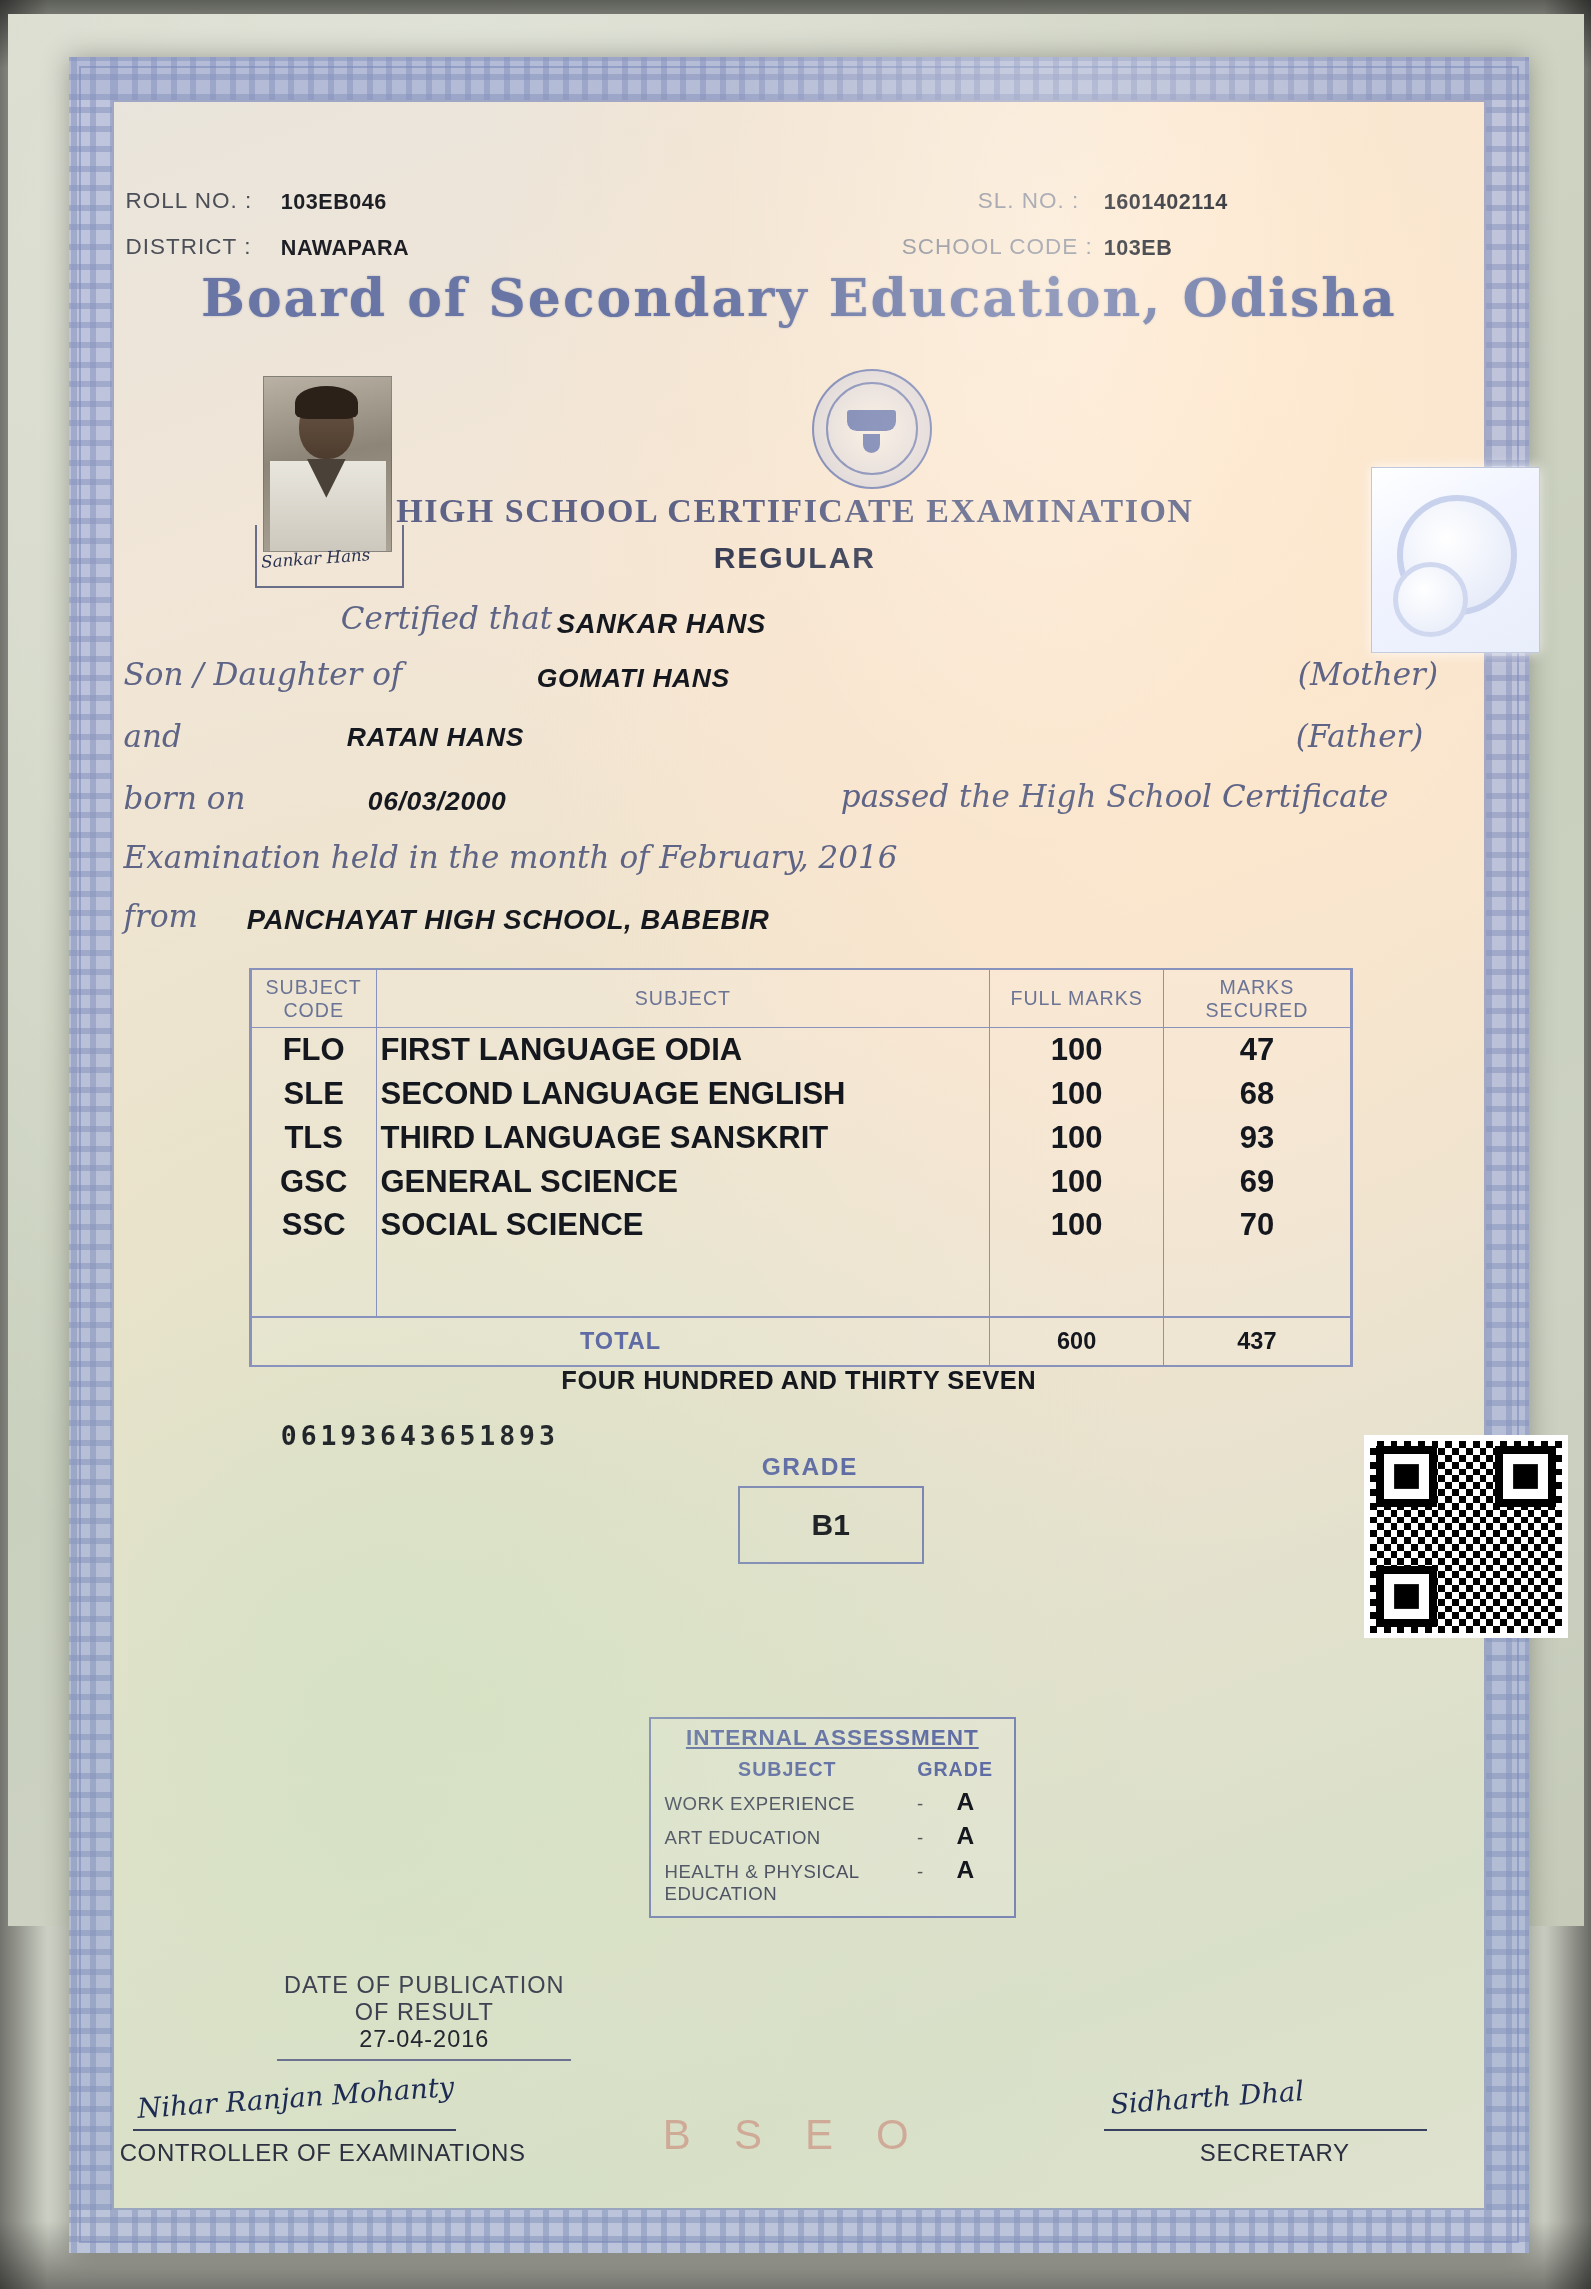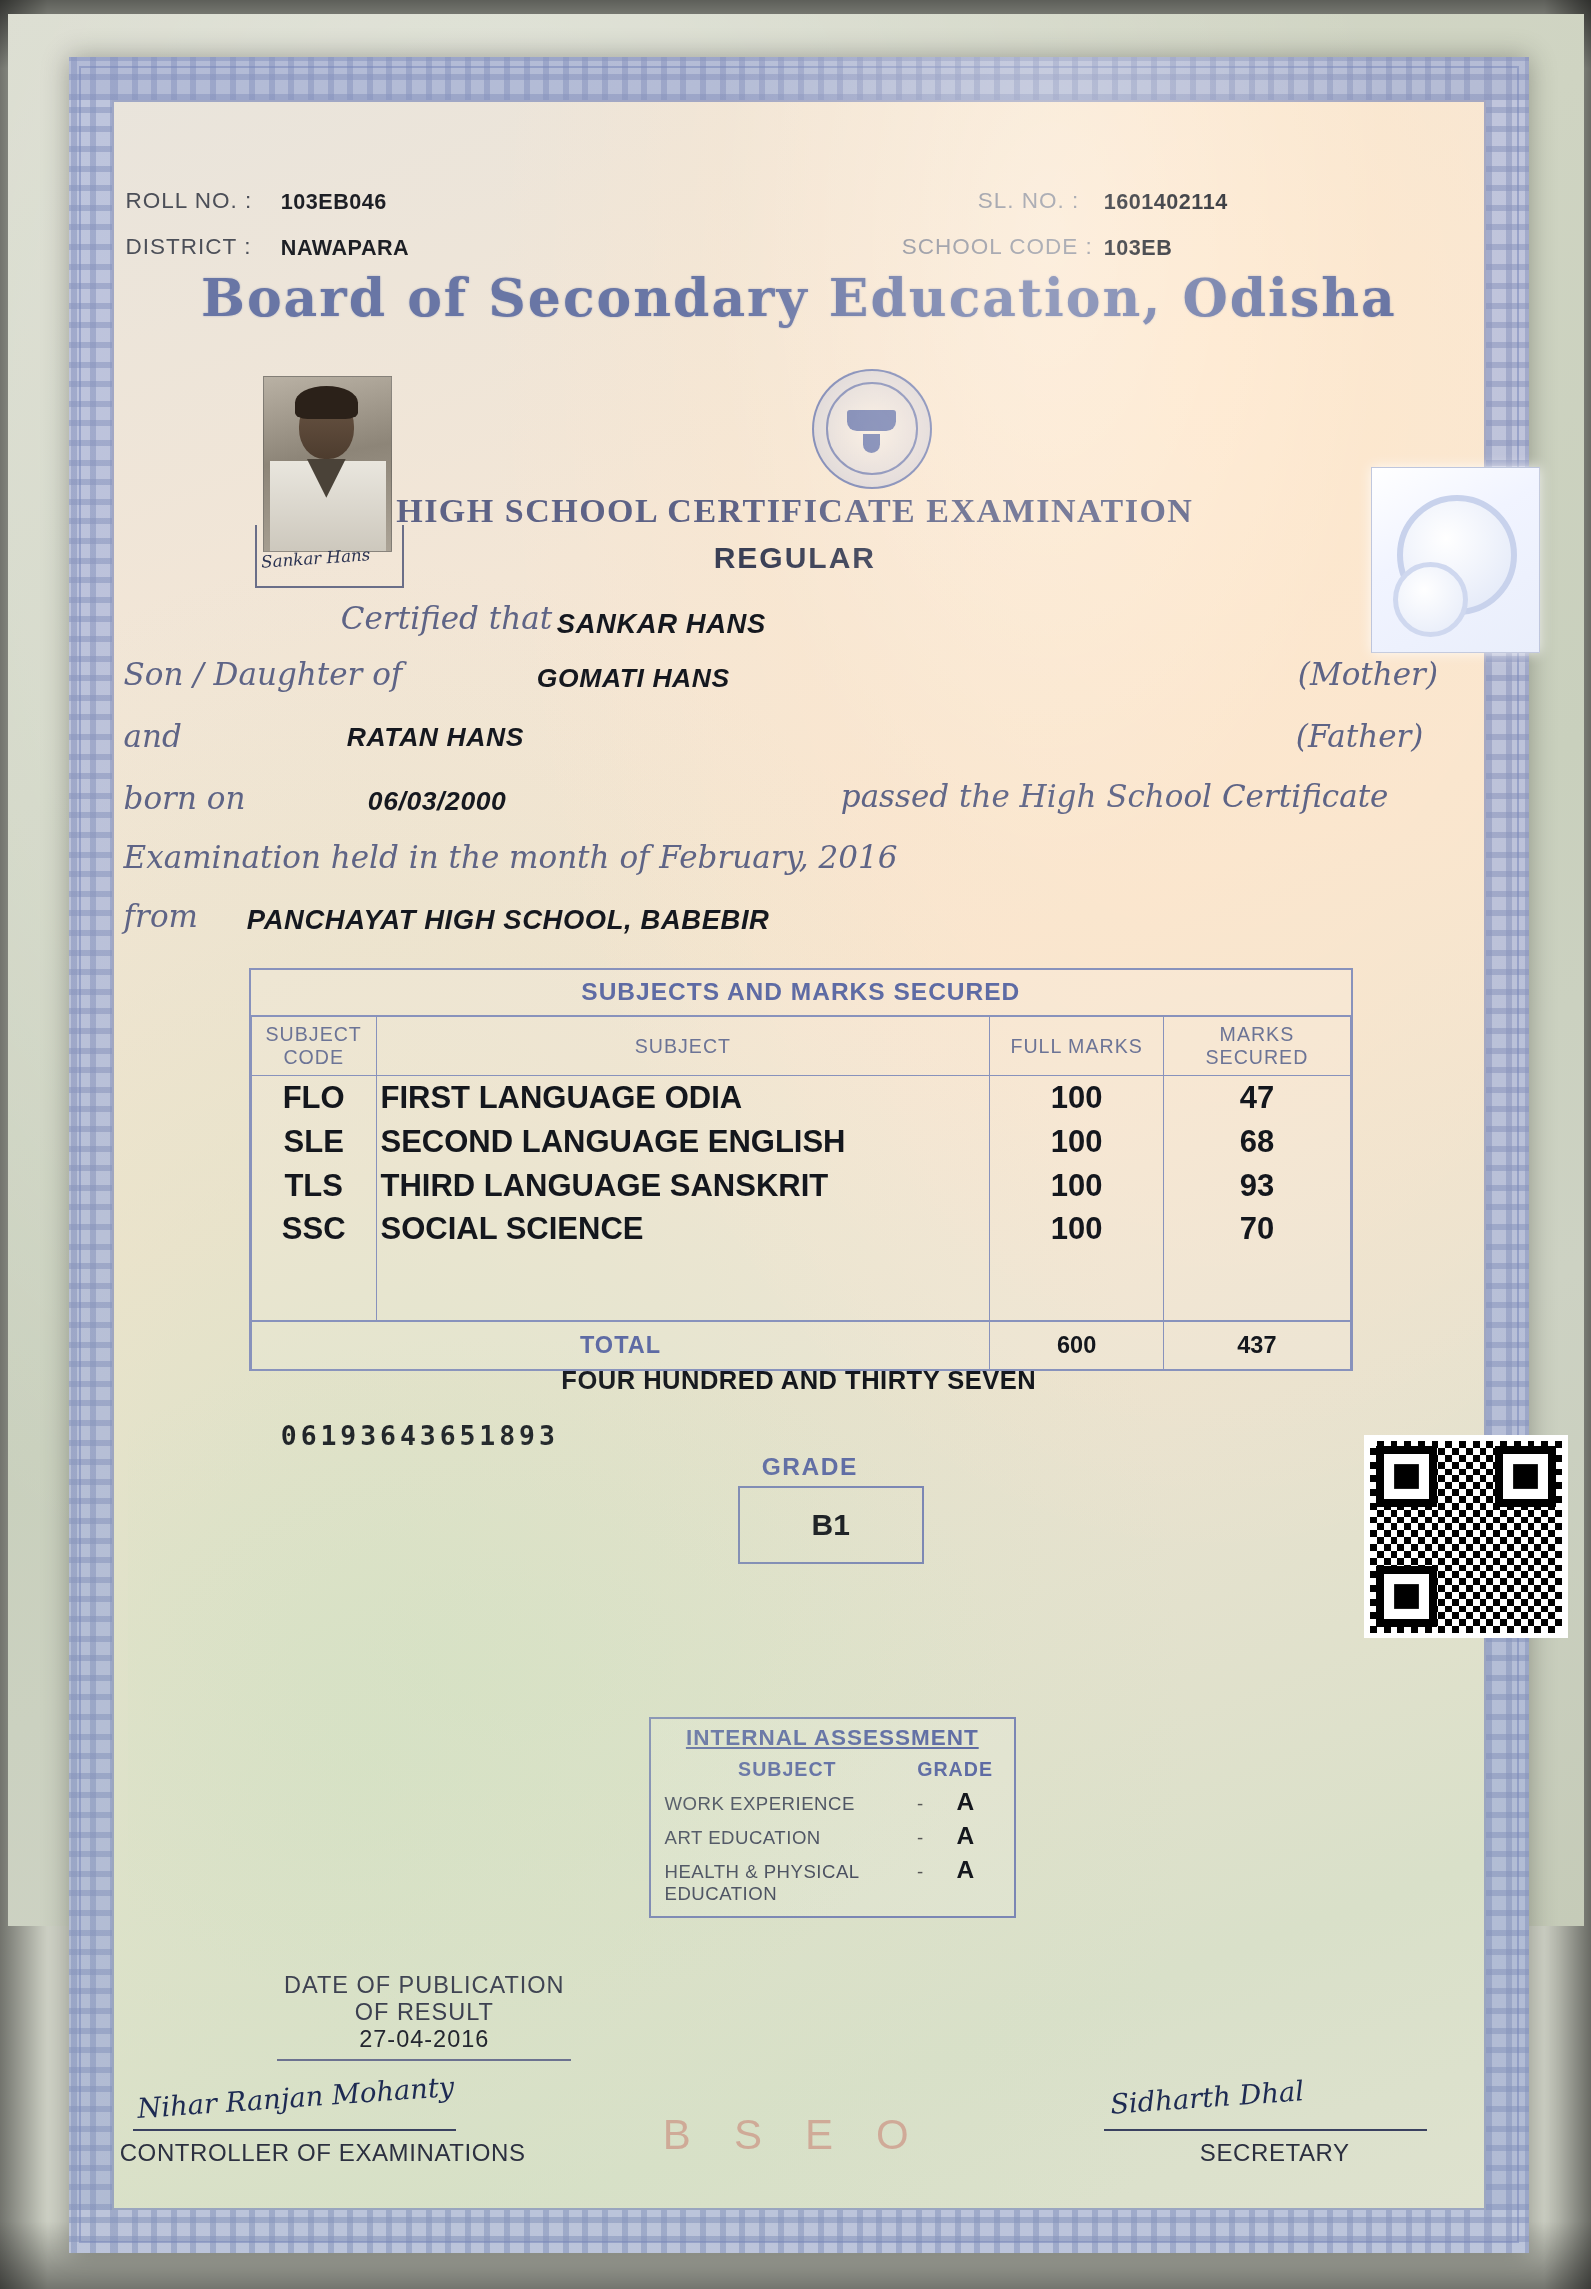--- a/index.html
+++ b/index.html
@@ -567,21 +567,20 @@
         <span class="script" style="left:9.8px; top:678px;">born on</span>
         <span class="filled" style="left:220px; top:684px; font-size:26.5px;margin-left:34px;">06/03/2000</span>
         <span class="script" style="left:727px; top:676px;">passed  the  High  School  Certificate</span>
 
         <span class="script" style="left:9.8px; top:737px;">Examination held in the month of February, 2016</span>
 
         <span class="script" style="left:9.8px; top:796px;">from</span>
         <span class="filled" style="left:133px; top:802px; font-size:27.4px;">PANCHAYAT HIGH SCHOOL, BABEBIR</span>
 
         <div class="marks-table">
-          <div class="mt-title">SUBJECTS AND MARKS SECURED</div>
           <table class="marks">
             <thead>
               <tr>
                 <th class="h-code">
                   <div>SUBJECT</div>
                     <div>CODE</div>
                 </th>
                 <th>SUBJECT</th>
                 <th class="h-full">FULL MARKS</th>
                 <th class="h-marks">MARKS SECURED</th>
@@ -600,20 +599,26 @@
                 <td class="c-full">100</td>
                 <td class="c-marks">68</td>
               </tr>
               <tr>
                 <td class="c-code">TLS</td>
                 <td class="c-sub">THIRD LANGUAGE SANSKRIT</td>
                 <td class="c-full">100</td>
                 <td class="c-marks">93</td>
               </tr>
               <tr>
+                <td class="c-code">GSC</td>
+                <td class="c-sub">GENERAL SCIENCE</td>
+                <td class="c-full">100</td>
+                <td class="c-marks">69</td>
+              </tr>
+              <tr>
                 <td class="c-code">SSC</td>
                 <td class="c-sub">SOCIAL SCIENCE</td>
                 <td class="c-full">100</td>
                 <td class="c-marks">70</td>
               </tr>
               <tr class="spacer">
                 <td></td>
                   <td></td>
                   <td></td>
                   <td></td>

